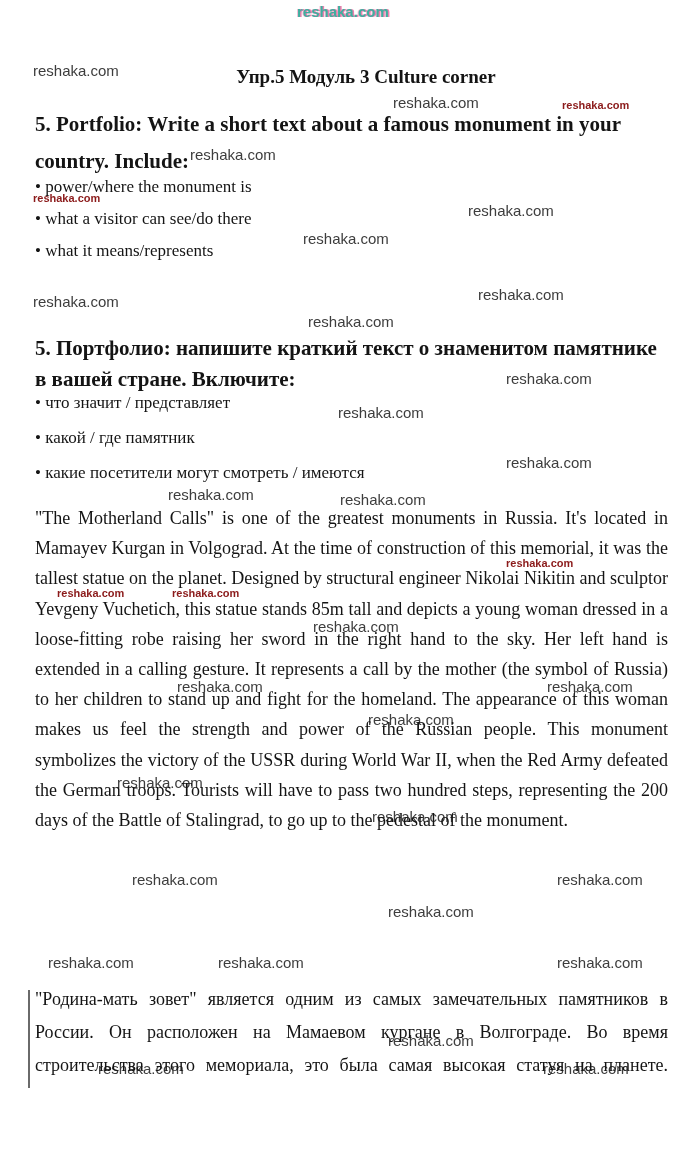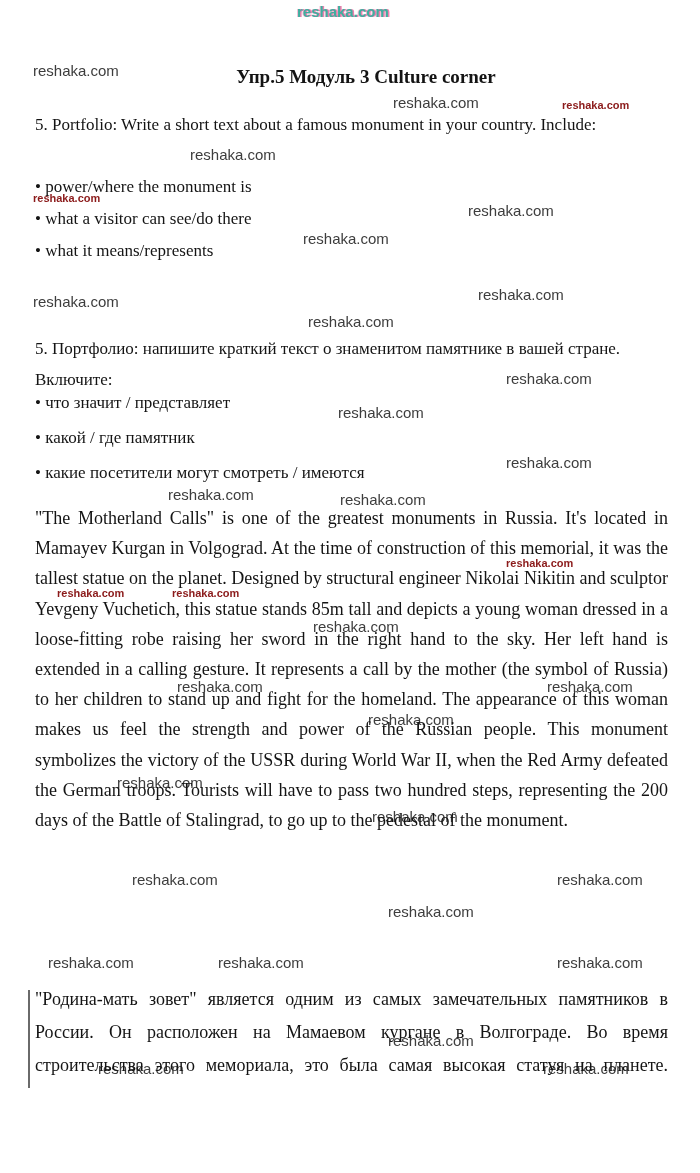--- a/index.html
+++ b/index.html
@@ -25,21 +25,21 @@
     font-size: 15px; font-weight: bold; color: #3fae9f;
     text-shadow: 1.5px 0 0 rgba(233,106,160,0.85), -1px 0 0 rgba(233,106,160,0.45);
   }
   .title {
     position: absolute; top: 50px; left: 0; width: 100%;
     margin: 16px; text-align: center;
     font-size: 19px; font-weight: bold;
   }
   .heading {
     position: absolute; left: 35px; width: 632px;
-    font-weight: normal; font-size: 17px;
+    font-weight: bold; font-size: 21px;
   }
   .heading.en { top: 106px; line-height: 37px; }
   .heading.ru { top: 333px; line-height: 31px; }
   .bullets { position: absolute; left: 35px; width: 632px; font-size: 17px; }
   .en-bullets { top: 171px; line-height: 32px; }
   .ru-bullets { top: 385px; line-height: 35px; }
   .para {
     position: absolute; left: 35px; width: 633px;
     margin: 0; text-align: justify; font-size: 18px;
   }

